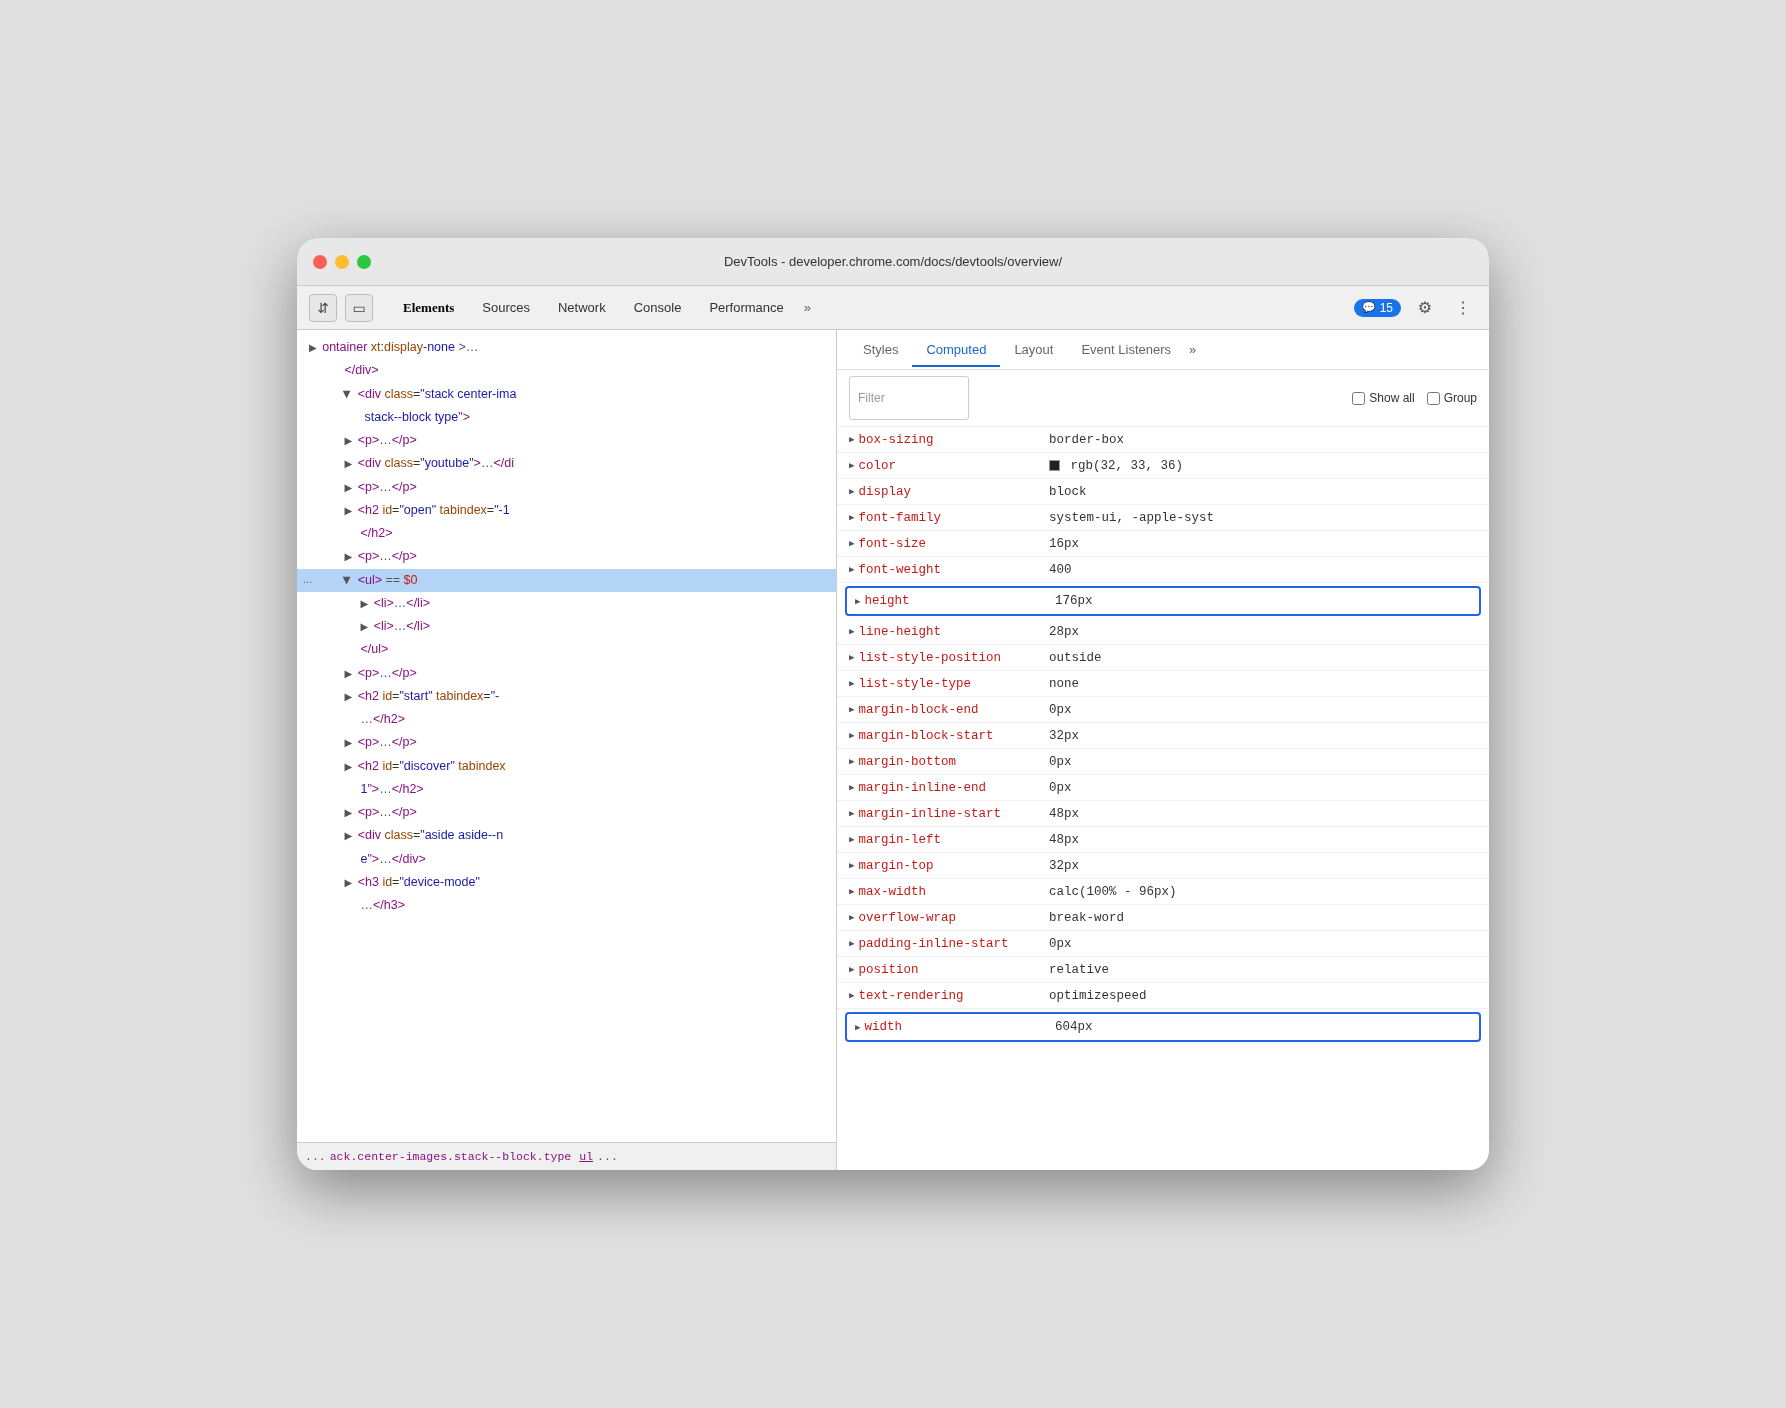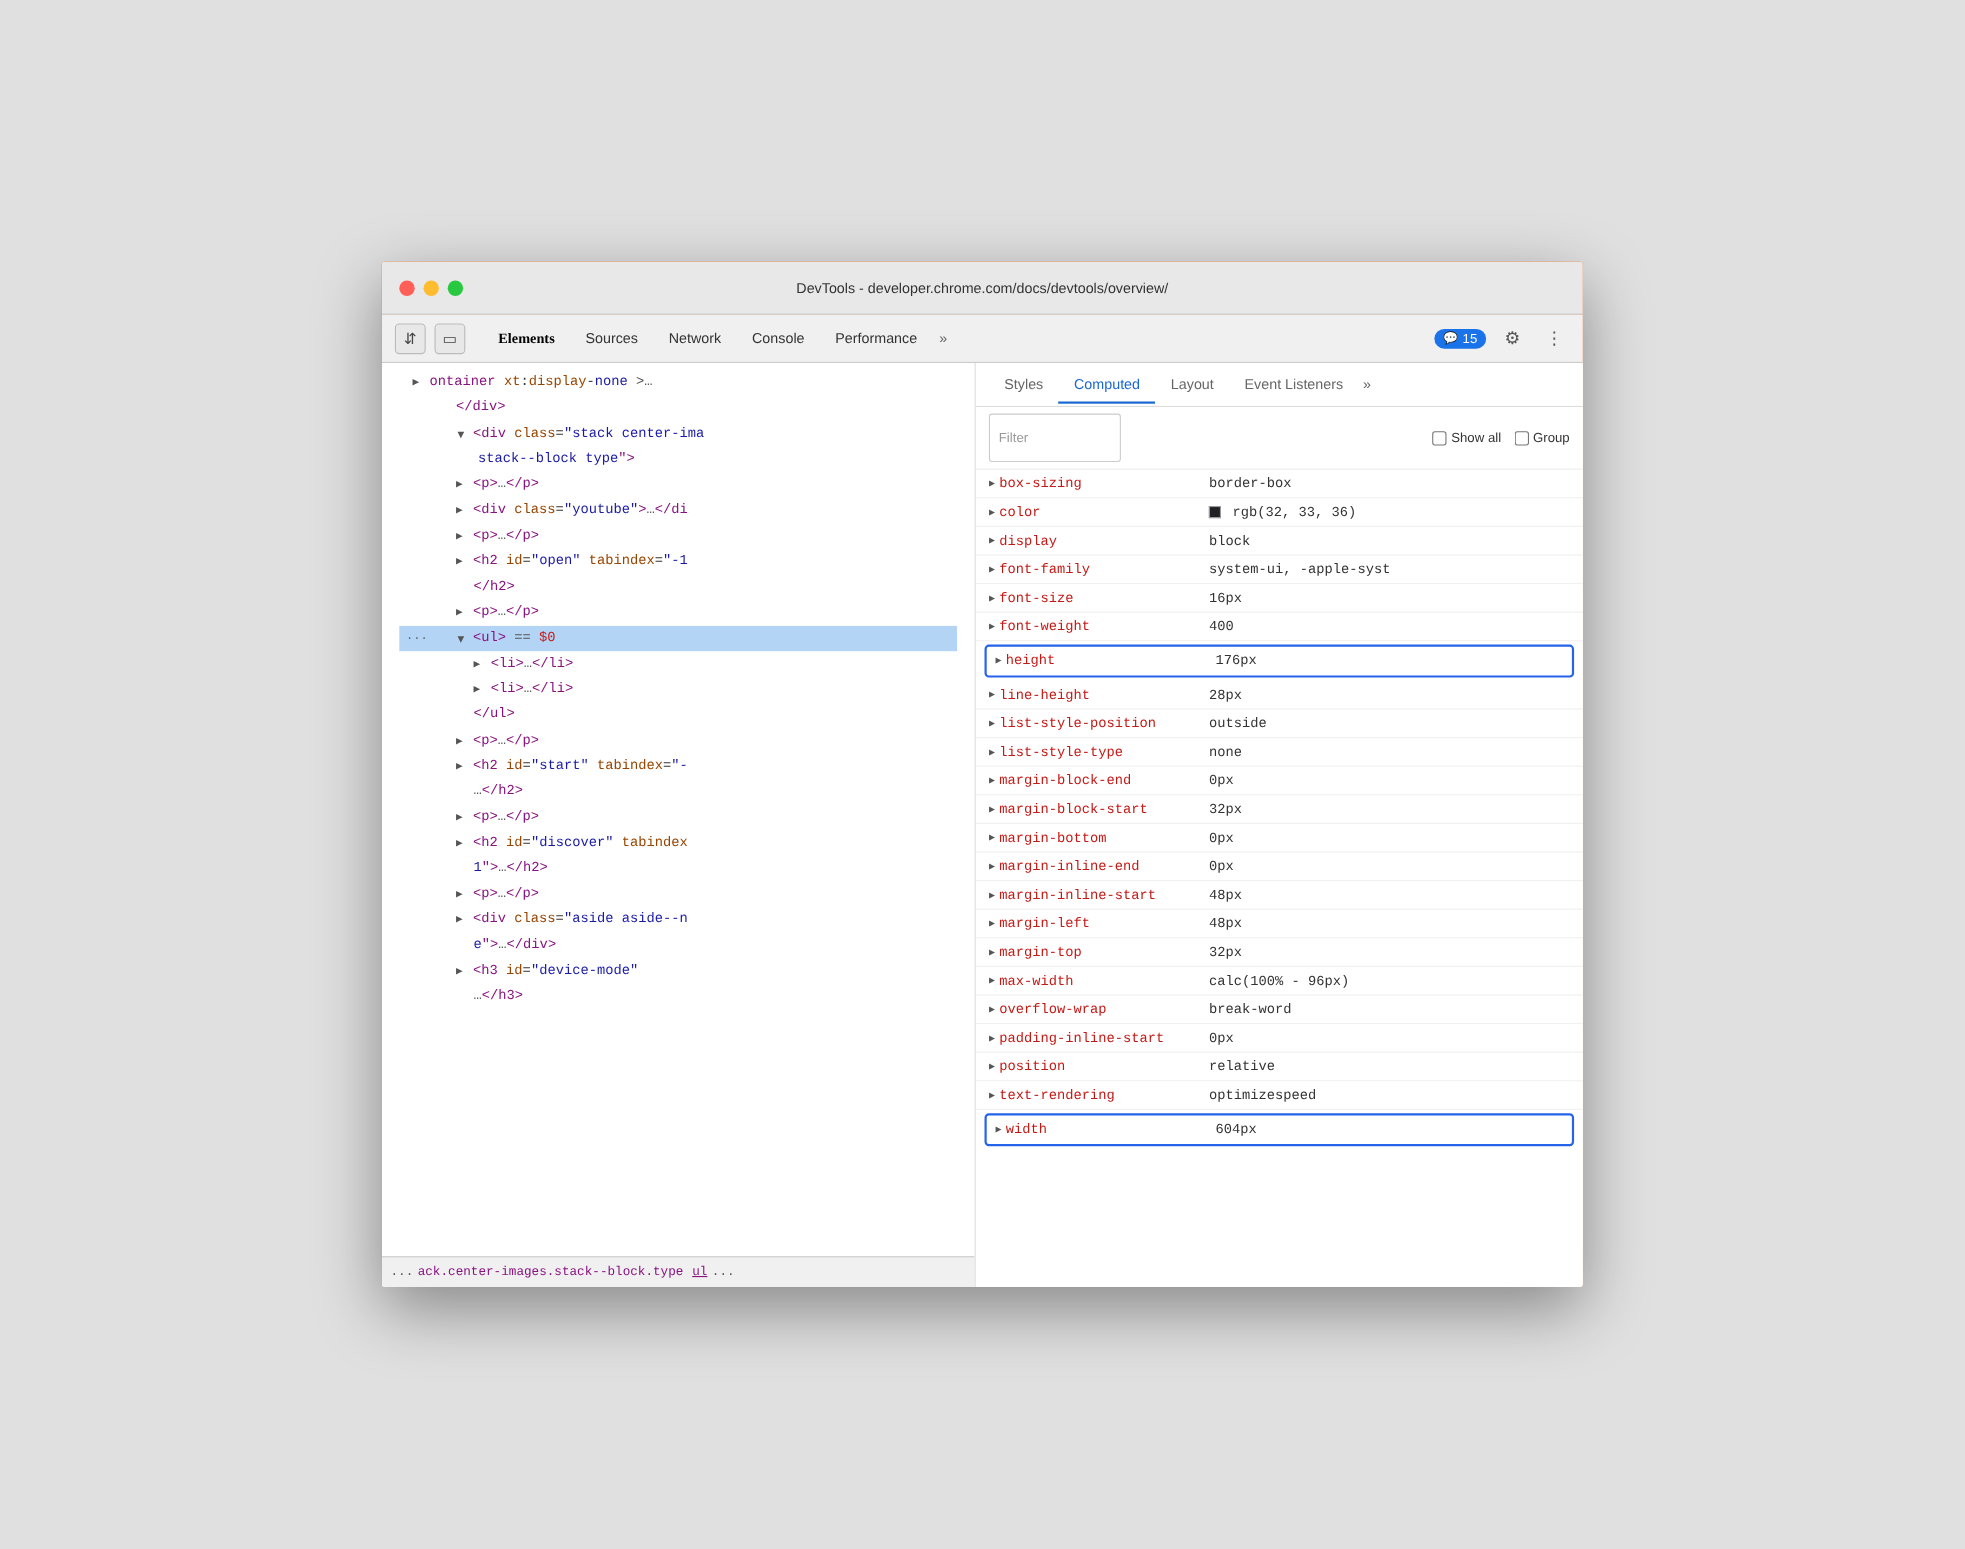--- a/index.html
+++ b/index.html
@@ -5,23 +5,23 @@
     * { box-sizing: border-box; margin: 0; padding: 0; }
     body {
       background: #e0e0e0;
       display: flex;
       justify-content: center;
       align-items: center;
       min-height: 100vh;
       font-family: -apple-system, BlinkMacSystemFont, 'Segoe UI', sans-serif;
     }
     .window {
-      width: 1092px;
-      background: #f97316;
-      border-radius: 3px;
+      width: 1192px;
+      background: #22c55e;
+      border-radius: 20px;
       box-shadow: 0 20px 60px rgba(0,0,0,0.4);
       overflow: hidden;
     }
     
     .titlebar {
       background: #e8e8e8;
       height: 48px;
       display: flex;
       align-items: center;
       padding: 0 16px;
@@ -142,24 +142,24 @@
     .panel-left {
       width: 540px;
       border-right: 1px solid #ccc;
       overflow: hidden;
       display: flex;
       flex-direction: column;
     }
     .elements-tree {
       flex: 1;
       overflow-y: auto;
-      font-family: Liberation Mono, monospace;
+      font-family: Liberation Sans, sans-serif;
       font-size: 12.5px;
       line-height: 1.7;
-      padding: 6px 16px;
+      padding: 6px 0;
       background: white;
     }
     .tree-row {
       padding: 1px 12px;
       white-space: nowrap;
       cursor: default;
       color: #333;
     }
     .tree-row.selected {
       background: #b3d4f5;

